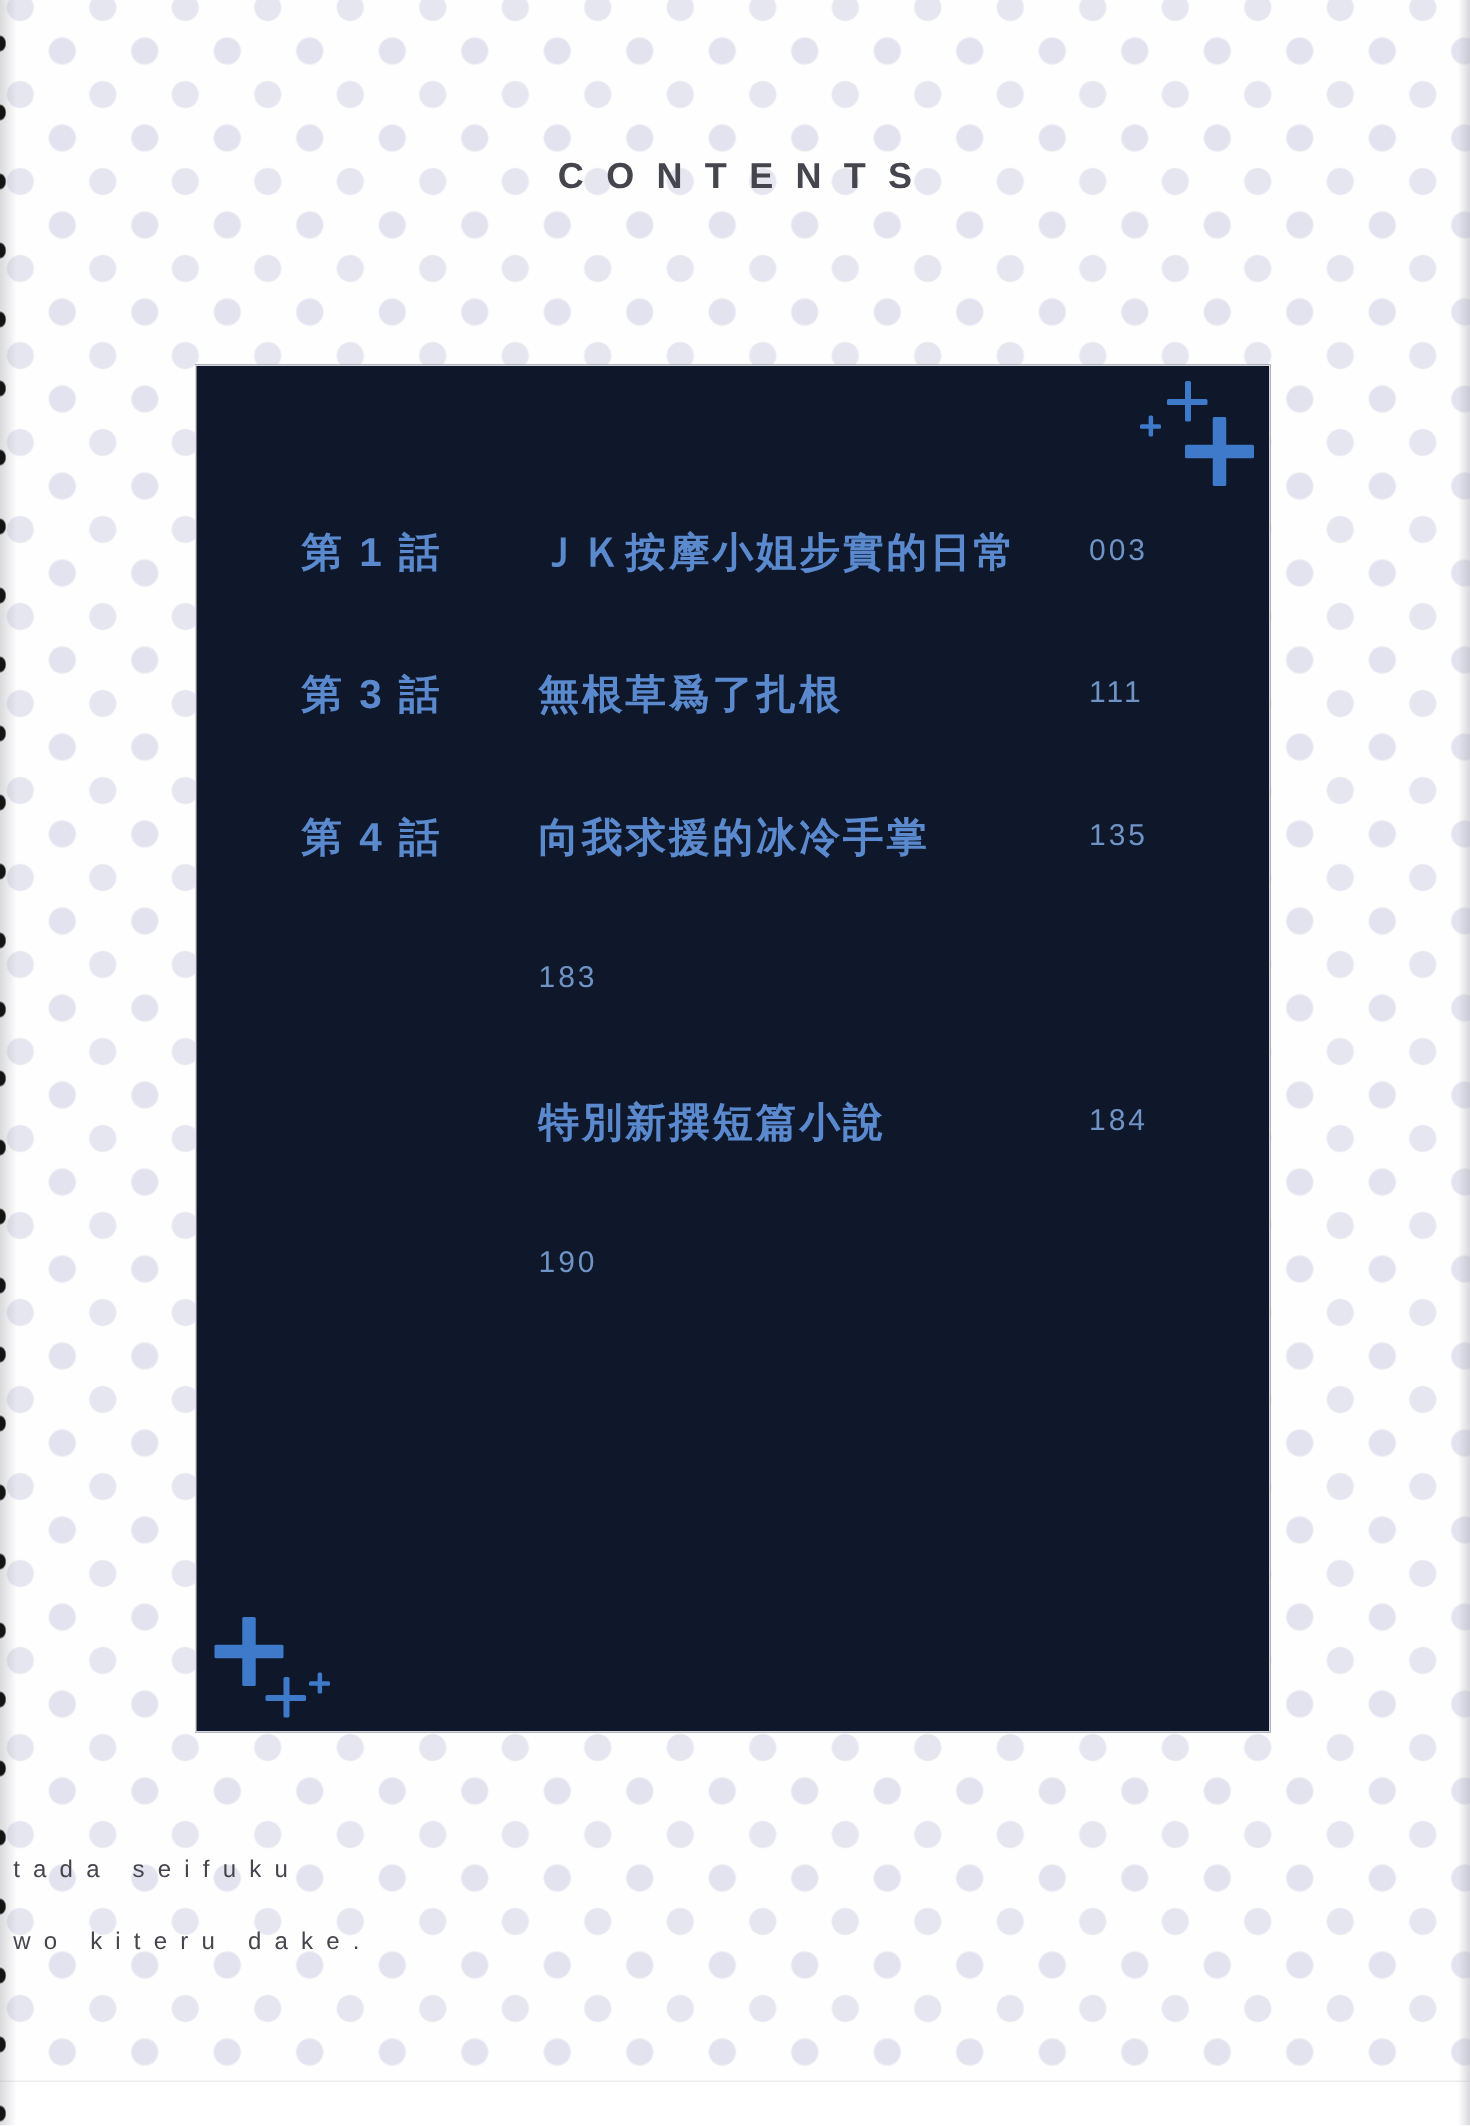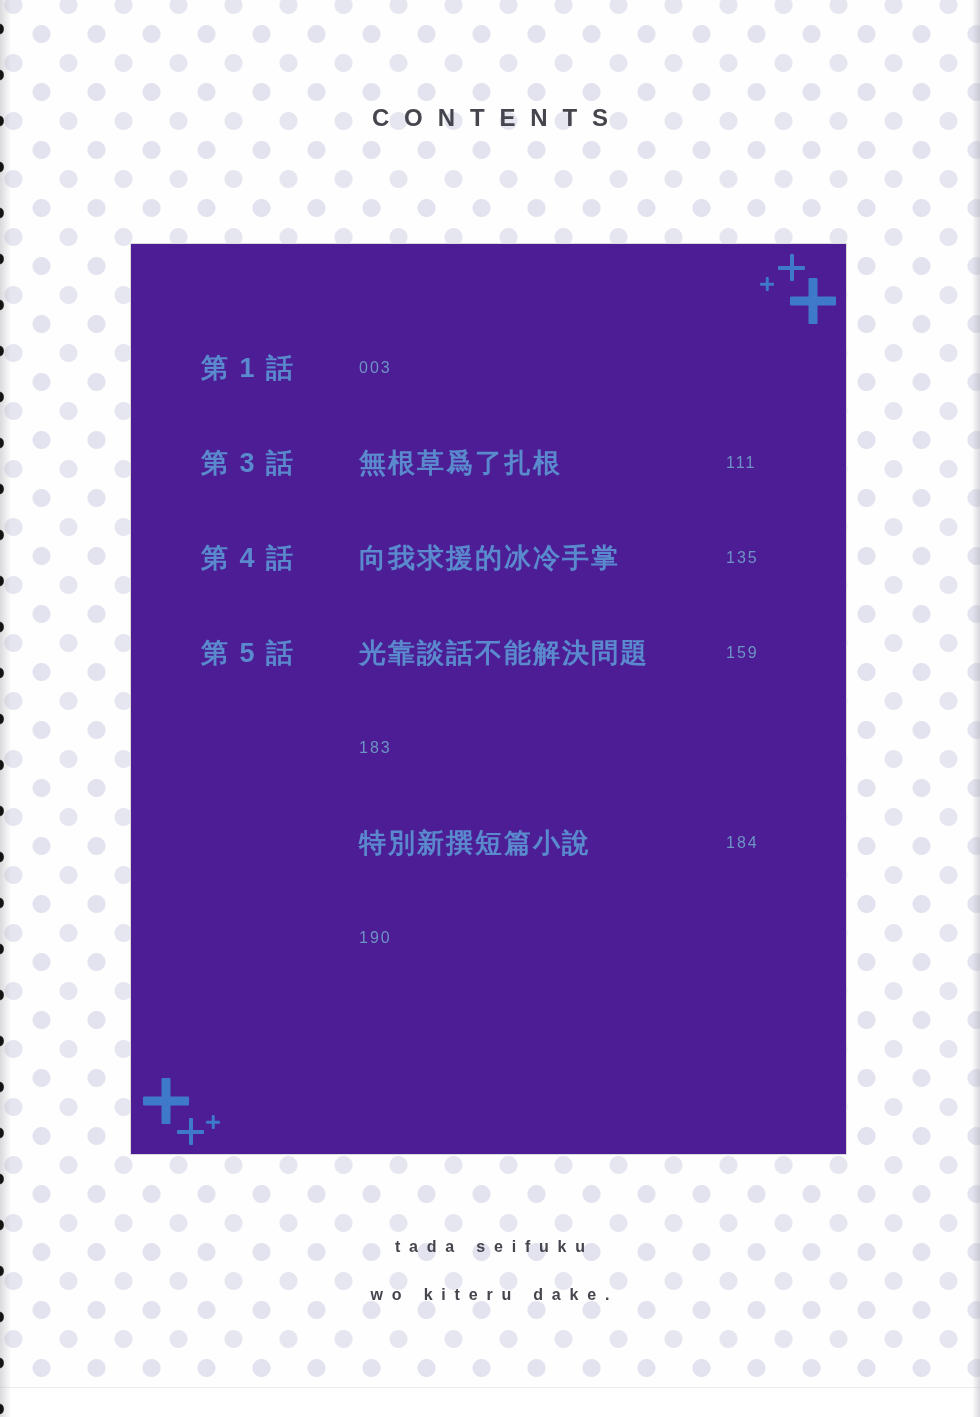--- a/index.html
+++ b/index.html
@@ -63,21 +63,21 @@
     font-weight: 700;
     color: #45454d;
     letter-spacing: 0.62em;
     text-indent: 0.62em;
   }
 
   .toc-card {
     position: absolute;
     left: 130px; top: 243px;
     width: 717px; height: 912px;
-    background: #4c1d95;
+    background: #0f172a;
     border: 1px solid #d9d9de;
   }
 
   .toc-rows {
     position: absolute;
     left: 0; top: 76px;
     width: 100%;
   }
   .toc-row {
     display: flex;
@@ -98,21 +98,21 @@
   .chapter-title {
     flex: 1 1 auto;
     font-size: 27px;
     font-weight: 700;
     color: #5a89cd;
     letter-spacing: 2px;
     white-space: nowrap;
   }
   .page-number {
     flex: 0 0 90px;
-    font-size: 16px;
+    font-size: 20px;
     font-weight: 400;
     color: #6e93c4;
     letter-spacing: 2px;
     text-align: left;
   }
 
   
   .plus { position: absolute; }
   .plus::before, .plus::after {
     content: "";
@@ -132,64 +132,60 @@
   .plus-md::after  { height: 4px; }
 
   .plus-sm { width: 14px; height: 14px; }
   .plus-sm::before { width: 2.5px; }
   .plus-sm::after  { height: 2.5px; }
 
   .footer-romaji {
     position: absolute;
     left: 0;
     width: 980px;
-    text-align: center;
+    text-align: left;
     font-size: 16px;
-    font-weight: 700;
+    font-weight: 400;
     color: #45454d;
     letter-spacing: 0.55em;
     text-indent: 0.55em;
   }
   .footer-line1 { top: 1238px; }
   .footer-line2 { top: 1286px; }
 </style>
 </head>
 <body>
 
 <div class="dot-bg"></div>
 <div class="scan-bottom"></div>
 
 <div class="contents-heading">CONTENTS</div>
 
 <div class="toc-card">
   <div class="toc-rows">
 
     <div class="toc-row">
       <span class="chapter-label">第 1 話</span>
+      <span class="chapter-title">ＪＫ按摩小姐步實的日常</span>
       <span class="page-number">003</span>
     </div>
 
 
     <div class="toc-row">
       <span class="chapter-label">第 3 話</span>
       <span class="chapter-title">無根草爲了扎根</span>
       <span class="page-number">111</span>
     </div>
 
     <div class="toc-row">
       <span class="chapter-label">第 4 話</span>
       <span class="chapter-title">向我求援的冰冷手掌</span>
       <span class="page-number">135</span>
     </div>
 
-    <div class="toc-row">
-      <span class="chapter-label">第 5 話</span>
-      <span class="chapter-title">光靠談話不能解決問題</span>
-      <span class="page-number">159</span>
-    </div>
 
     <div class="toc-row">
       <span class="chapter-label"></span>
       <span class="page-number">183</span>
     </div>
 
     <div class="toc-row">
       <span class="chapter-label"></span>
       <span class="chapter-title">特別新撰短篇小說</span>
       <span class="page-number">184</span>

